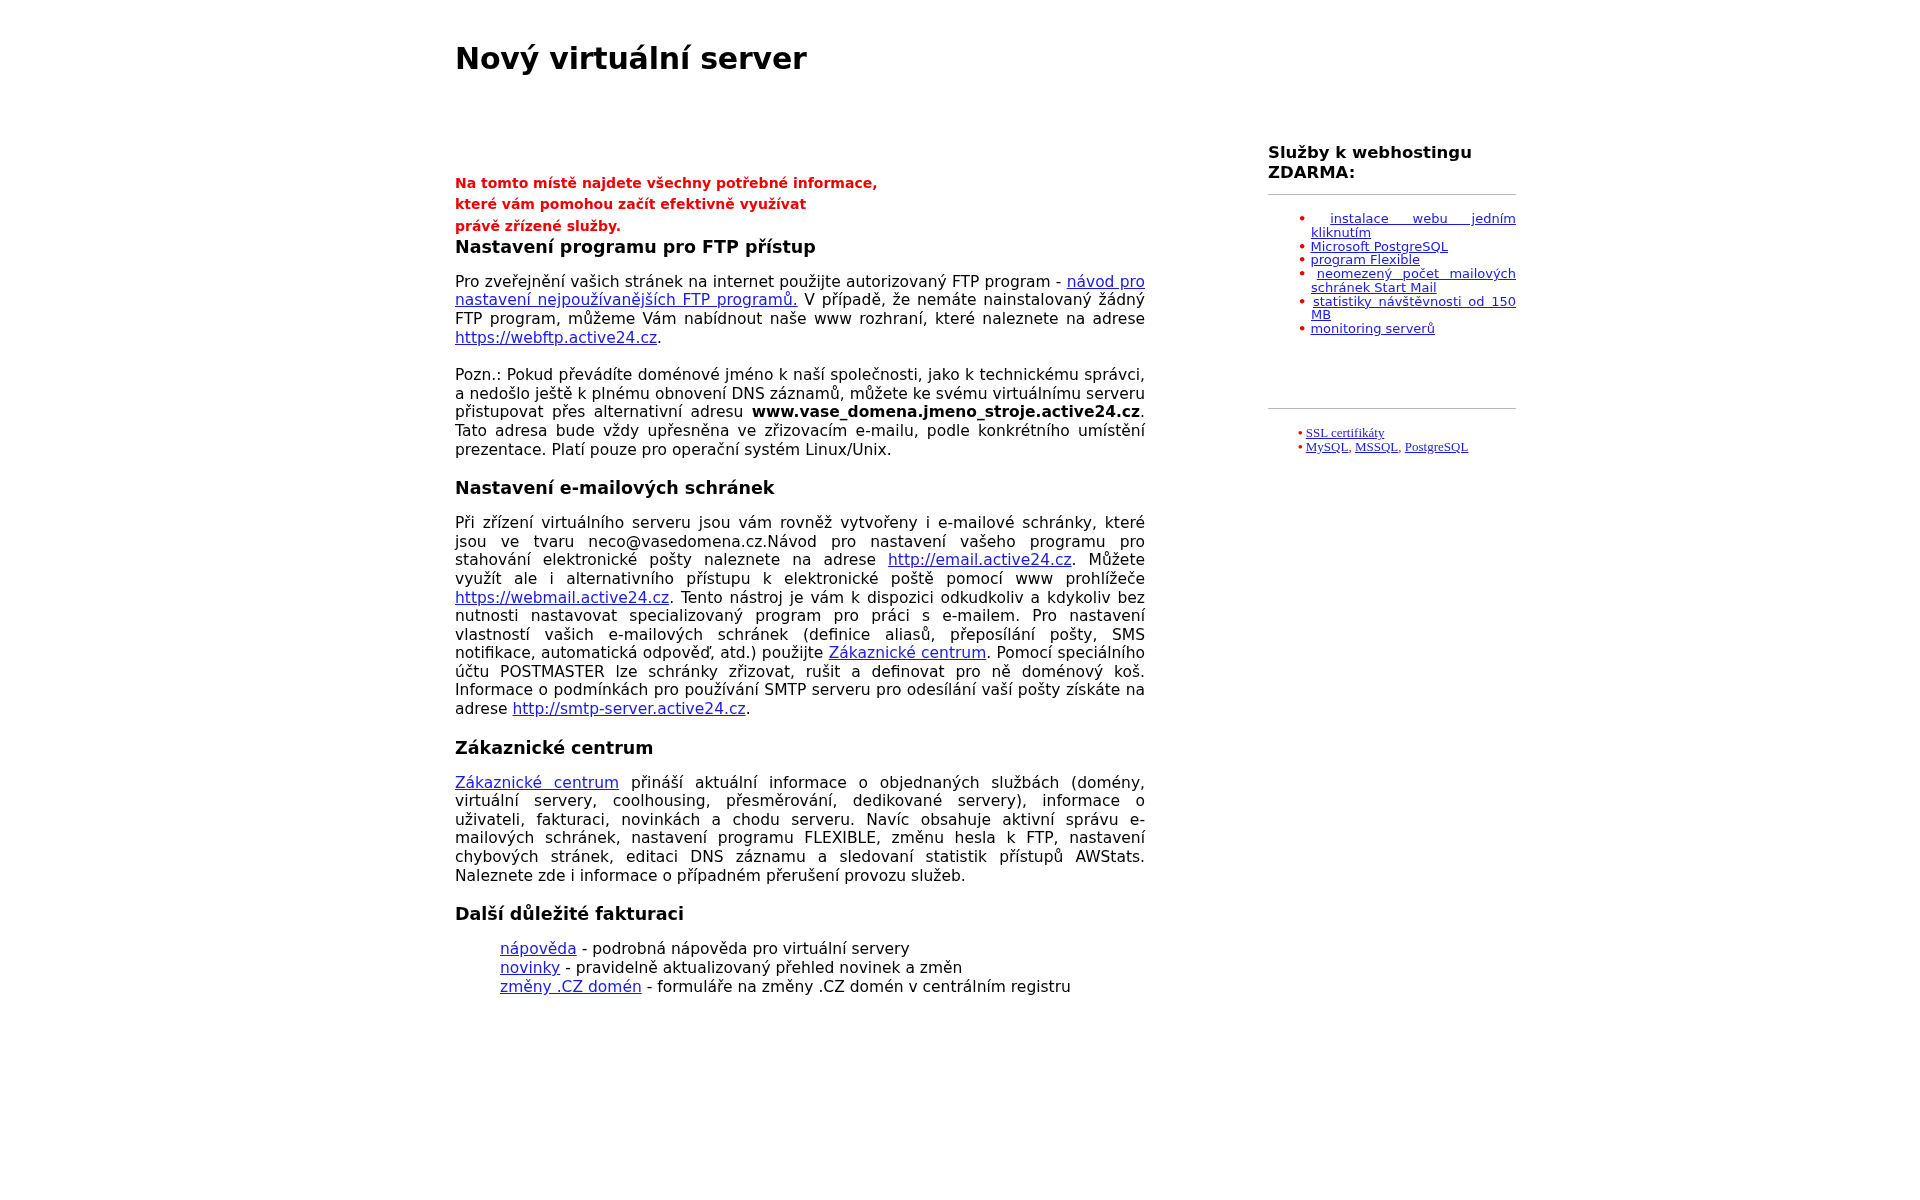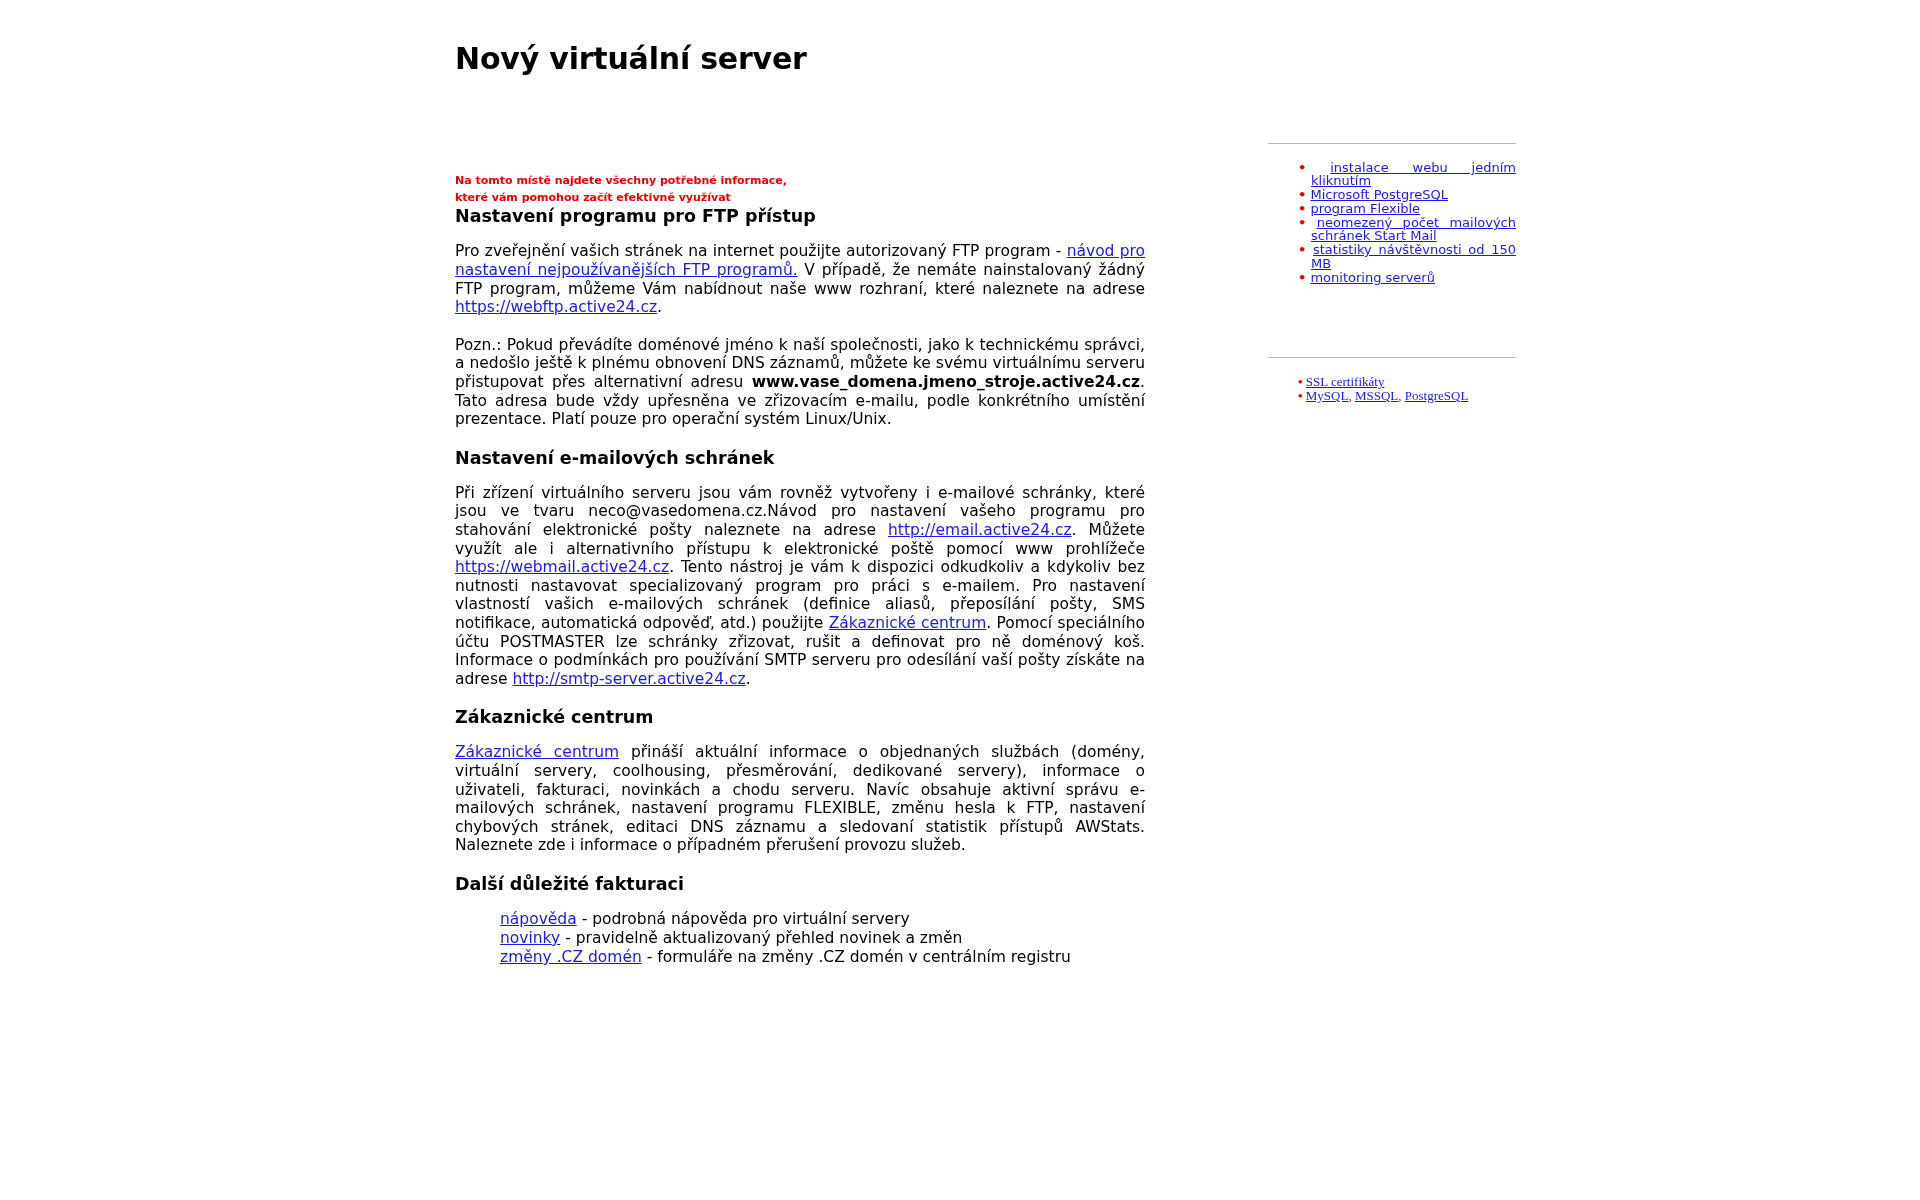--- a/index.html
+++ b/index.html
@@ -32,21 +32,21 @@
   .page-title {
     font-size: 30px;
     font-weight: bold;
     letter-spacing: -0.2px;
     margin: 41px 0 0 0;
     line-height: 1.2;
   }
   .intro {
     color: #ee0000;
     font-weight: bold;
-    font-size: 11px;
+    font-size: 14px;
     line-height: 1.52;
     margin: 96px 0 0 0;
   }
   .intro div { white-space: nowrap; }
 
   h2.section {
     font-size: 17.5px;
     font-weight: bold;
     margin: 0 0 15px 0;
     line-height: 1.2;
@@ -128,20 +128,21 @@
 
 <div class="page">
 
   <div class="main">
 
     <h1 class="page-title">Nový virtuální server</h1>
 
     <div class="intro">
       <div>Na tomto místě najdete všechny potřebné informace,</div>
       <div>které vám pomohou začít efektivně využívat</div>
+      <div>právě zřízené služby.</div>
     </div>
 
     <h2 class="section sec-ftp">Nastavení programu pro FTP přístup</h2>
 
     <p class="body"><span>Pro zveřejnění vašich stránek na internet použijte autorizovaný FTP program - </span><a href="#">návod pro nastavení nejpoužívanějších FTP programů.</a><span> V případě, že nemáte nainstalovaný žádný FTP program, můžeme Vám nabídnout naše www rozhraní, které naleznete na adrese </span><a href="#">https://webftp.active24.cz</a><span>.</span></p>
 
     <p class="body"><span>Pozn.: Pokud převádíte doménové jméno k naší společnosti, jako k technickému správci, a nedošlo ještě k plnému obnovení DNS záznamů, můžete ke svému virtuálnímu serveru přistupovat přes alternativní adresu </span><span class="bolddomain">www.vase_domena.jmeno_stroje.active24.cz</span><span>. Tato adresa bude vždy upřesněna ve zřizovacím e-mailu, podle konkrétního umístění prezentace. Platí pouze pro operační systém Linux/Unix.</span></p>
 
     <h2 class="section sec-mail">Nastavení e-mailových schránek</h2>
 
@@ -157,20 +158,24 @@
       <li><a href="#">nápověda</a><span> - podrobná nápověda pro virtuální servery</span></li>
       <li><a href="#">novinky</a><span> - pravidelně aktualizovaný přehled novinek a změn</span></li>
       <li><a href="#">změny .CZ domén</a><span> - formuláře na změny .CZ domén v centrálním registru</span></li>
     </ul>
 
   </div>
 
   <div class="sidebar">
 
     <div class="side-block-1">
+      <div class="side-title">
+        <div>Služby k webhostingu</div>
+        <div>ZDARMA:</div>
+      </div>
       <hr class="side-rule">
       <ul class="side-list">
         <li><span class="bullet">•</span> <a href="#">instalace webu jedním kliknutím</a></li>
         <li><span class="bullet">•</span> <a href="#">Microsoft PostgreSQL</a></li>
         <li><span class="bullet">•</span> <a href="#">program Flexible</a></li>
         <li><span class="bullet">•</span> <a href="#">neomezený počet mailových schránek Start Mail</a></li>
         <li><span class="bullet">•</span> <a href="#">statistiky návštěvnosti od 150 MB</a></li>
         <li><span class="bullet">•</span> <a href="#">monitoring serverů</a></li>
       </ul>
     </div>

